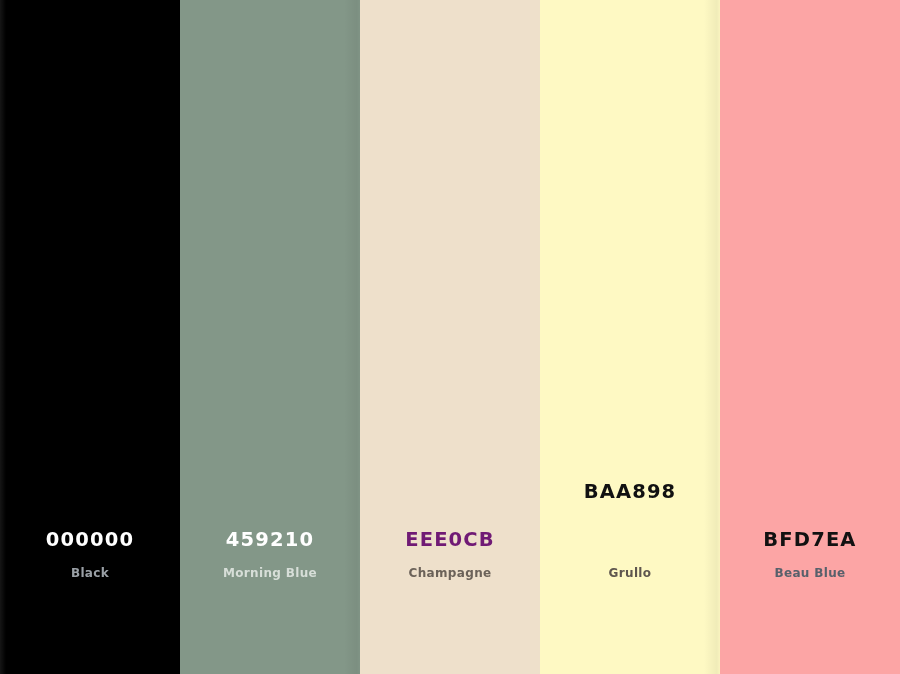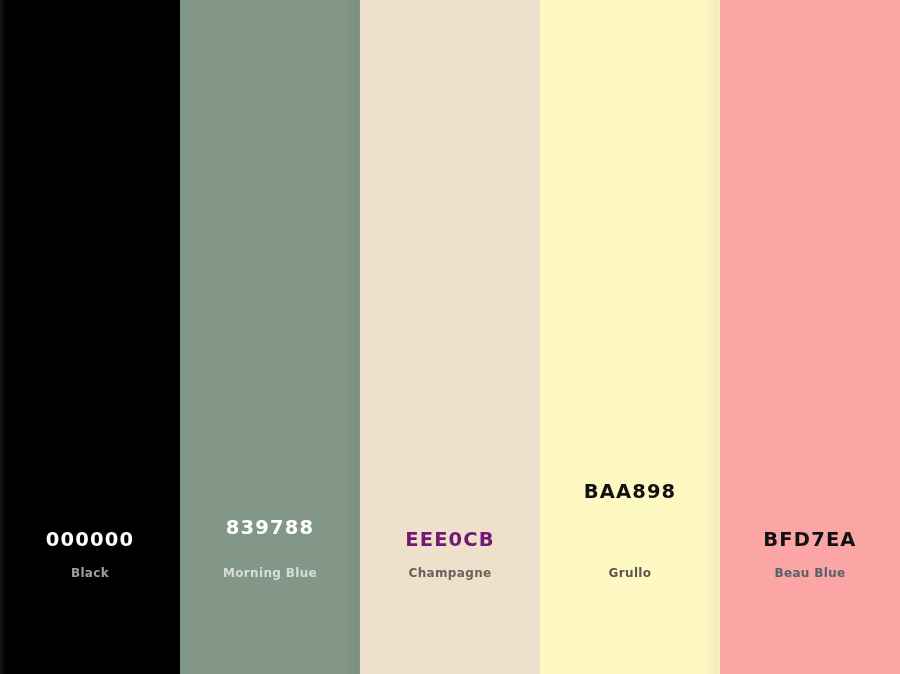--- a/index.html
+++ b/index.html
@@ -76,22 +76,22 @@
 </style>
 </head>
 <body>
 
 <div id="palette">
     <div class="swatch shadow-left" style="background: rgb(0, 0, 0);">
       <div class="hex-code" style="color: rgb(255, 255, 255);">000000</div>
       <div class="color-name" style="color: rgb(154, 160, 166);">Black</div>
     </div>
     <div class="swatch shadow-right" style="background: rgb(131, 151, 136);">
-      <div class="hex-code" style="color: rgb(255, 255, 255);">839788</div>
-      <div class="color-name" style="color: rgb(215, 222, 216); margin-top: 12px;">Morning Blue</div>
+      <div class="hex-code" style="color: rgb(255, 255, 255);">459210</div>
+      <div class="color-name" style="color: rgb(215, 222, 216);">Morning Blue</div>
     </div>
     <div class="swatch" style="background: rgb(238, 224, 203);">
       <div class="hex-code" style="color: #701a75;">EEE0CB</div>
       <div class="color-name" style="color: rgb(107, 98, 89);">Champagne</div>
     </div>
     <div class="swatch shadow-right" style="background: #fef9c3;">
       <div class="hex-code" style="color: rgb(17, 17, 17);">BAA898</div>
       <div class="color-name" style="color: rgb(94, 86, 78); margin-top: 48px;">Grullo</div>
     </div>
     <div class="swatch" style="background: #fca5a5;">

